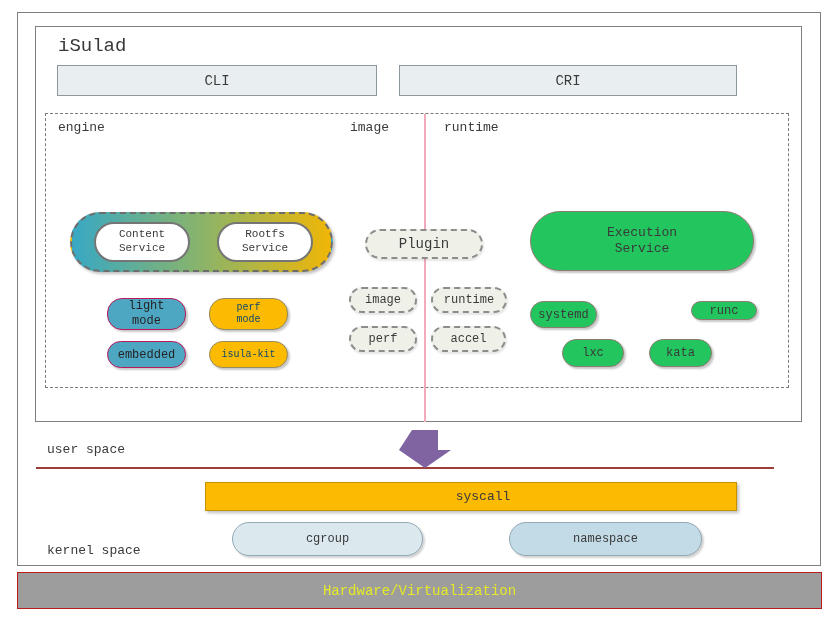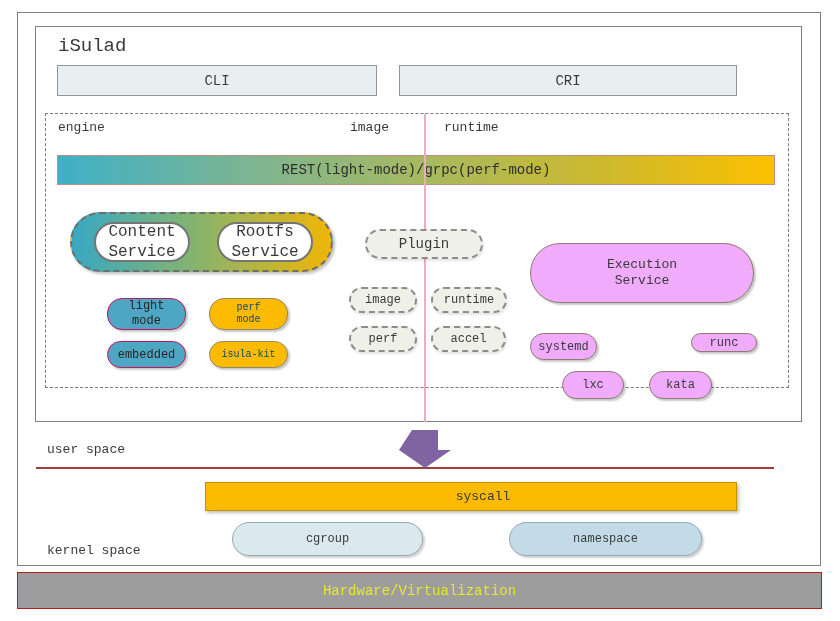--- a/index.html
+++ b/index.html
@@ -19,29 +19,29 @@
   .collabel { font-size:13px; }
   .restbar {
     background:linear-gradient(to right,#3fb0c6 0%,#7fb590 28%,#a8b95e 52%,#cdb92e 76%,#fcc000 100%);
     border:1px solid #b98f7d; font-size:14px; color:#2d2d2d;
   }
   .gradstadium {
     background:linear-gradient(to right,#38a8c4 0%,#8ab46a 50%,#f0b606 100%);
     border:2px dashed #6d6d6d; border-radius:32px;
     box-shadow:2px 2px 3px rgba(0,0,0,0.25);
   }
-  .whitepill { background:#ffffff; border:2px solid #757575; border-radius:21px; font-size:16px; }
+  .whitepill { background:#ffffff; border:2px solid #757575; border-radius:21px; font-size:11px; }
   .dashpill { background:#eff1e9; border:2px dashed #8c8c8c; border-radius:15px; font-size:12px;
               box-shadow:1px 2px 2px rgba(0,0,0,0.10); }
   .tealpill { background:#4da6c2; border:1px solid #be185d; border-radius:15px; font-size:12px;
               color:#252525; box-shadow:2px 2px 2px rgba(0,0,0,0.22); }
   .yellowpill { background:#fcba00; border:1px solid #948a60; border-radius:15px; font-size:10px;
               color:#0c4a6e; box-shadow:2px 2px 2px rgba(0,0,0,0.22); }
-  .salmon { background:#f0abfc; border:1px solid #8f7b70; border-radius:14px; font-size:12px;
-              box-shadow:2px 2px 2px rgba(0,0,0,0.22);margin-top:32px; }
+  .salmon { background:#22c55e; border:1px solid #8f7b70; border-radius:14px; font-size:12px;
+              box-shadow:2px 2px 2px rgba(0,0,0,0.22); }
   .salmonbig { border-radius:31px; font-size:13px; }
   .bluestadium { border-radius:17px; font-size:12px; border:1px solid #93aab6;
               box-shadow:2px 2px 2px rgba(0,0,0,0.18); }
   .syscallbar { background:#fcba00; border:1px solid #c29200; font-size:13px;
               box-shadow:2px 2px 3px rgba(0,0,0,0.25);padding-left:24px; }
   .hwbar { background:#9d9d9d; border:1px solid #b91c1c; color:#e5e926; font-size:14px; }
   .spacelabel { font-size:13px; }
   .titletext { font-size:19px; }
   .pinkline { background:#f2abbd; }
   .redline { background:#9e3e38; }
@@ -59,21 +59,20 @@
 
   <div class="abs iface center" style="left:399px; top:65px; width:338px; height:31px;">CRI</div>
   <div class="abs iface center" style="left:57px; top:65px; width:320px; height:31px;">CLI</div>
 
   <div class="abs dashedbox" style="left:45px; top:113px; width:744px; height:275px;"></div>
 
   <div class="abs collabel" style="left:58px; top:120px;">engine</div>
   <div class="abs collabel" style="left:350px; top:120px;">image</div>
   <div class="abs collabel" style="left:444px; top:120px;">runtime</div>
 
-  <div class="abs restbar center" style="left:57px; top:155px; width:718px; height:30px;">REST(light-mode)/grpc(perf-mode)</div>
 
   <div class="abs pinkline" style="left:424px; top:114px; width:2px; height:308px;"></div>
 
   <div class="abs gradstadium" style="left:70px; top:212px; width:263px; height:60px;"></div>
   <div class="abs whitepill center pre" style="left:94px; top:222px; width:96px; height:40px;">Content
 Service</div>
   <div class="abs whitepill center pre" style="left:217px; top:222px; width:96px; height:40px;">Rootfs
 Service</div>
 
   <div class="abs dashpill center" style="left:365px; top:229px; width:118px; height:30px; font-size:14px;">Plugin</div>

